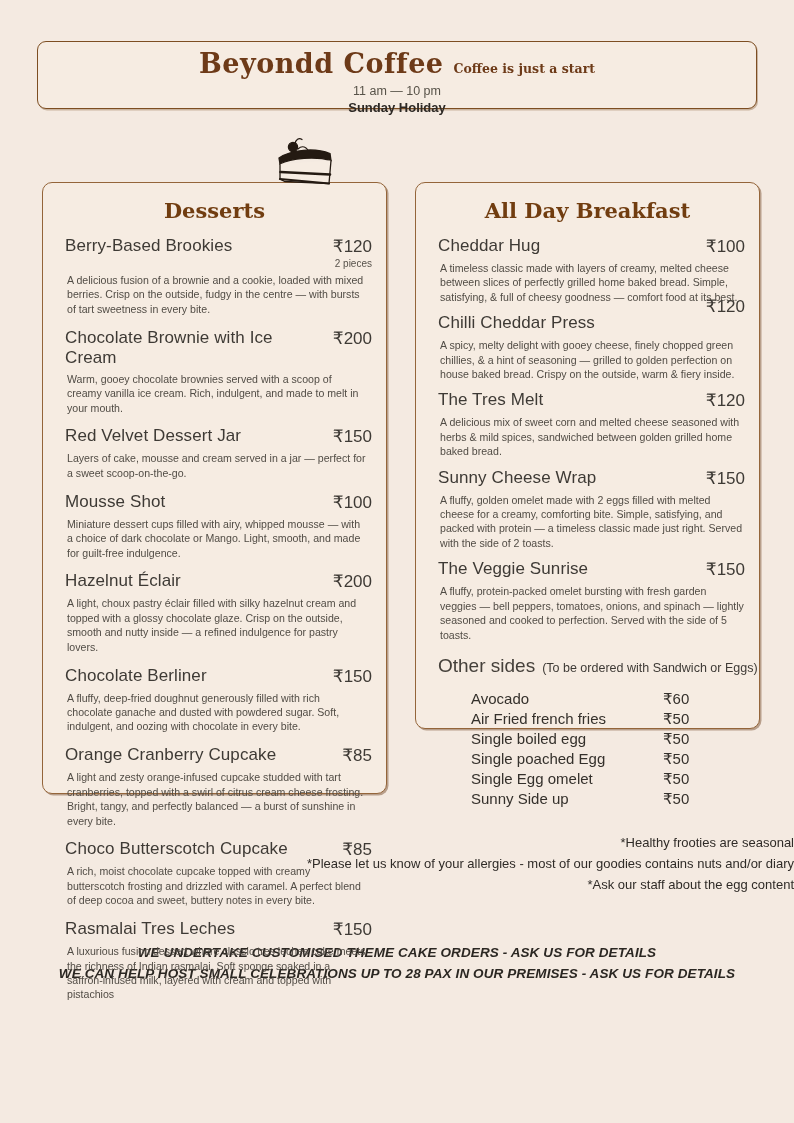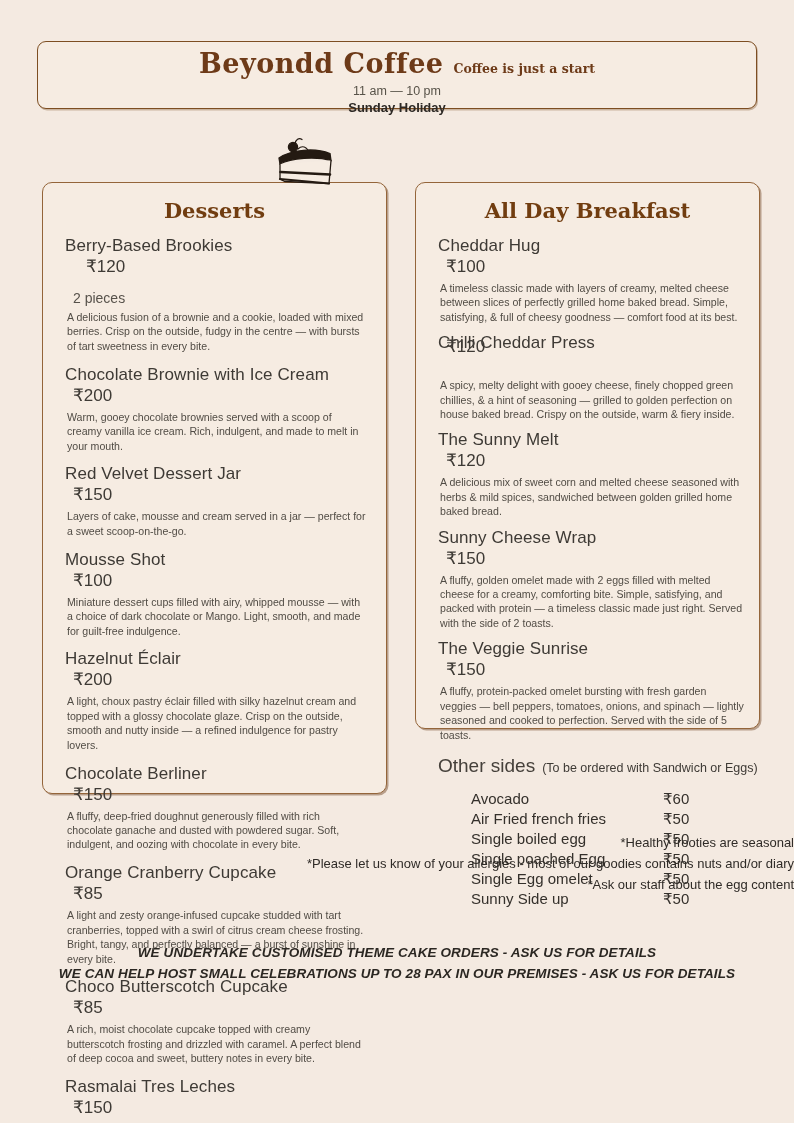--- a/index.html
+++ b/index.html
@@ -69,26 +69,26 @@
     margin: 15px 0 13px;
   }
 
   .cake-art {
     position: absolute;
     top: -48px; left: 228px;
     width: 66px; height: 52px;
   }
 
   .item { padding: 0 14px 0 22px; margin-bottom: 11.5px; }
-  .item-row { display: flex; justify-content: space-between; align-items: flex-start; flex-direction: column; }
+  .item-row { display: flex; justify-content: space-between; align-items: flex-start; }
   .item-name { font-size: 17px; color: #3e3a35; letter-spacing: 0.1px; }
   .item-price-wrap { text-align: right; flex: none; margin-left: 8px; }
   .item-price-wrap.raised { transform: translateY(-17px); }
   .item-price { display: block; font-size: 17px; color: #3e3a35; white-space: nowrap; }
-  .price-note { display: block; font-size: 14px; color: #57524b; margin-top: 13px; }
+  .price-note { display: block; font-size: 10px; color: #57524b; margin-top: 1px; }
   .item-desc {
     font-size: 10.6px;
     color: #514c45;
     line-height: 1.36;
     margin-top: 4px;
     padding-left: 2px;
     max-width: 302px;
   }
   .col-breakfast .item-desc { max-width: 320px; }
   .col-breakfast .item { margin-bottom: 9px; }
@@ -273,21 +273,21 @@
       <span class="item-price-wrap raised">
         <span class="item-price">₹120</span>
 
       </span>
     </div>
     <div class="item-desc">A spicy, melty delight with gooey cheese, finely chopped green chillies, &amp; a hint of seasoning — grilled to golden perfection on house baked bread. Crispy on the outside, warm &amp; fiery inside.</div>
   </div>
 
   <div class="item">
     <div class="item-row">
-      <span class="item-name">The Sunny Melt</span>
+      <span class="item-name">The Tres Melt</span>
       <span class="item-price-wrap">
         <span class="item-price">₹120</span>
 
       </span>
     </div>
     <div class="item-desc">A delicious mix of sweet corn and melted cheese seasoned with herbs &amp; mild spices, sandwiched between golden grilled home baked bread.</div>
   </div>
 
   <div class="item">
     <div class="item-row">

